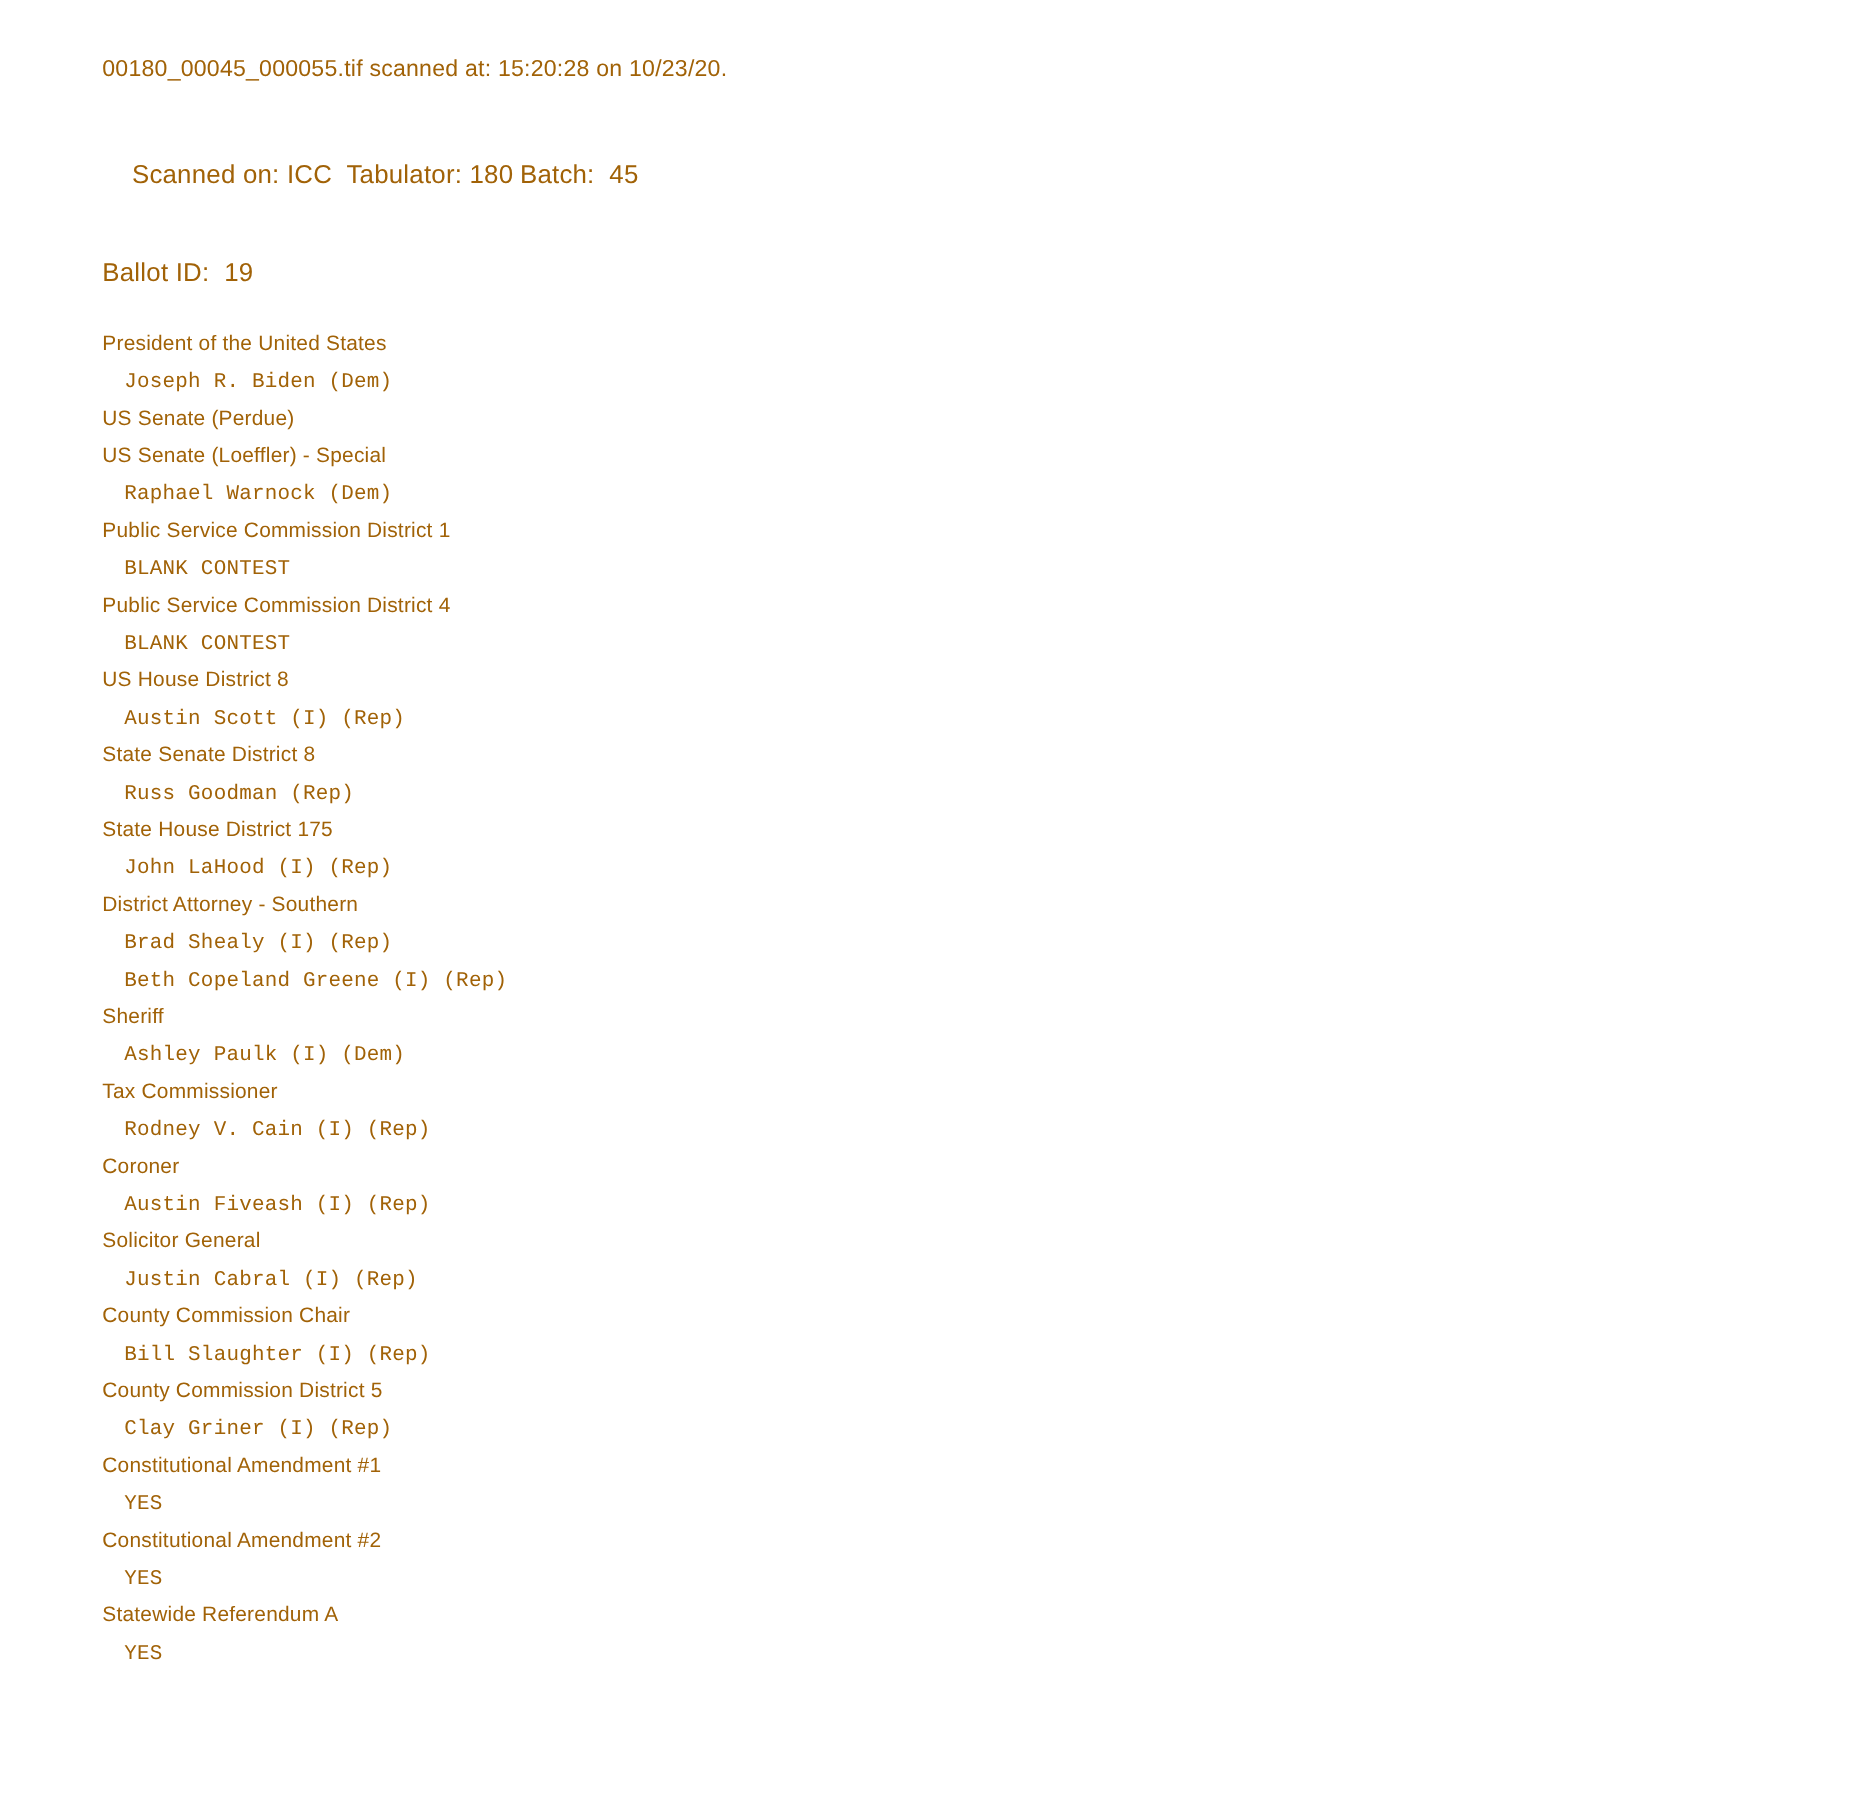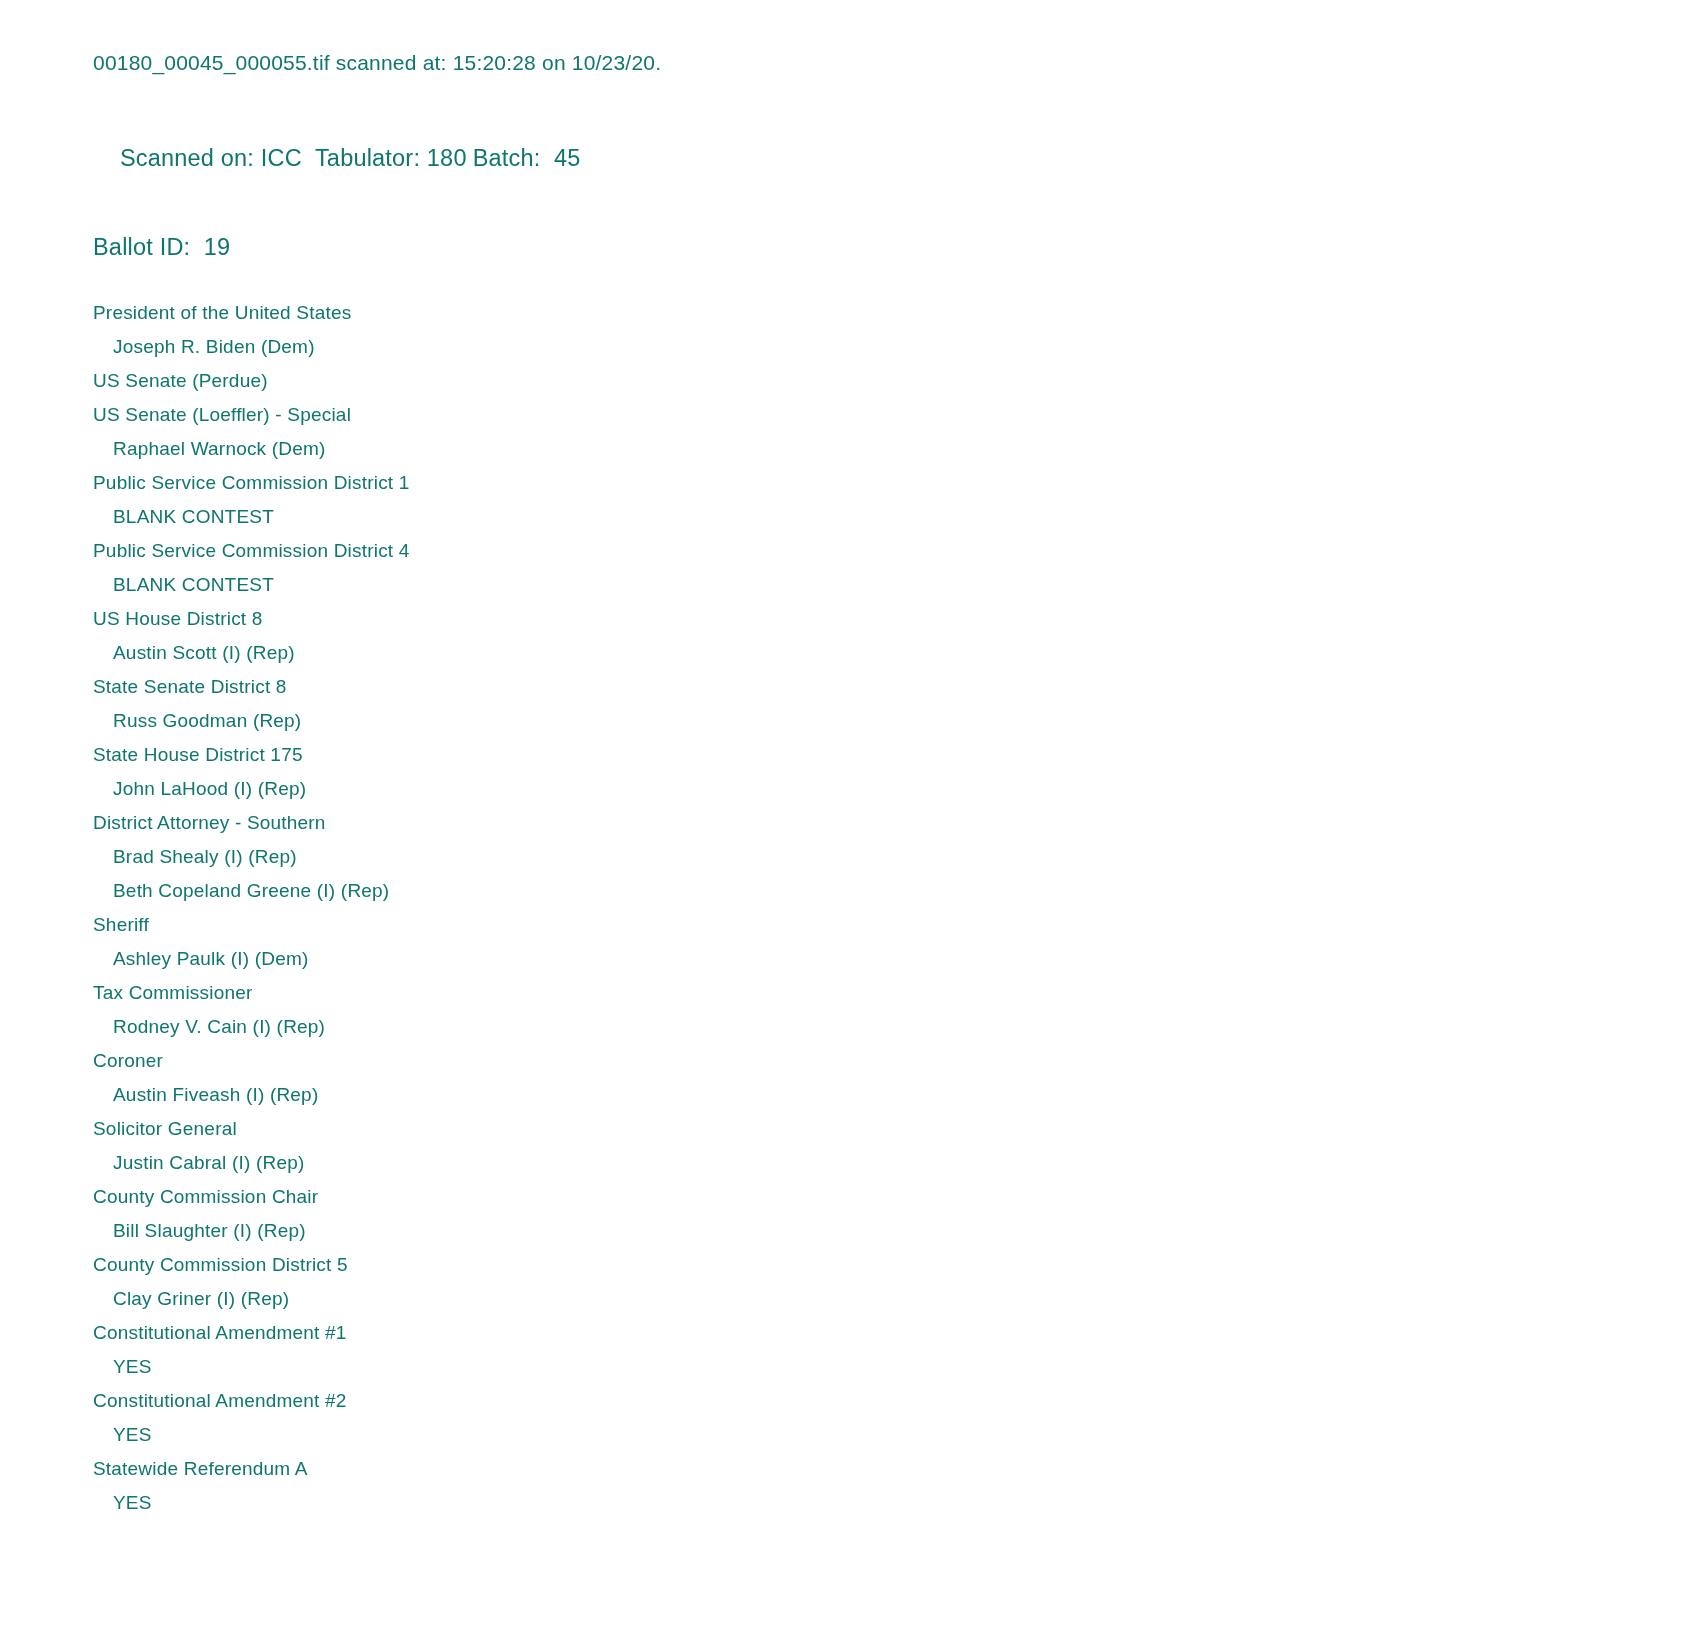--- a/index.html
+++ b/index.html
@@ -2,21 +2,21 @@
 <html><head>
 <meta charset="utf-8">
 <style>
   * { margin: 0; padding: 0; box-sizing: border-box; }
   html, body { background: #ffffff; }
   .page {
     position: relative;
     width: 1705px;
     height: 1648px;
     background: #ffffff;
-    color: #0f766e;
+    color: #a16207;
     font-family: "Liberation Sans", "DejaVu Sans", sans-serif;
     padding: 46px 55px 0 93px;
     overflow: hidden;
   }
   .file-line {
     font-size: 21px;
     line-height: 34px;
     white-space: pre;
     letter-spacing: 0.2px;
   }
@@ -42,20 +42,21 @@
     letter-spacing: 0.2px;
   }
   .contest-title {
     line-height: 34px;
     white-space: pre;
   }
   .contest-selection {
     line-height: 34px;
     padding-left: 20px;
     white-space: pre;
+    font-family: Liberation Mono, monospace;
   }
 </style>
 </head>
 <body>
 
 <div class="page">
 
   <div class="file-line">00180_00045_000055.tif scanned at: 15:20:28 on 10/23/20.</div>
 
   <div class="scan-info-line">

